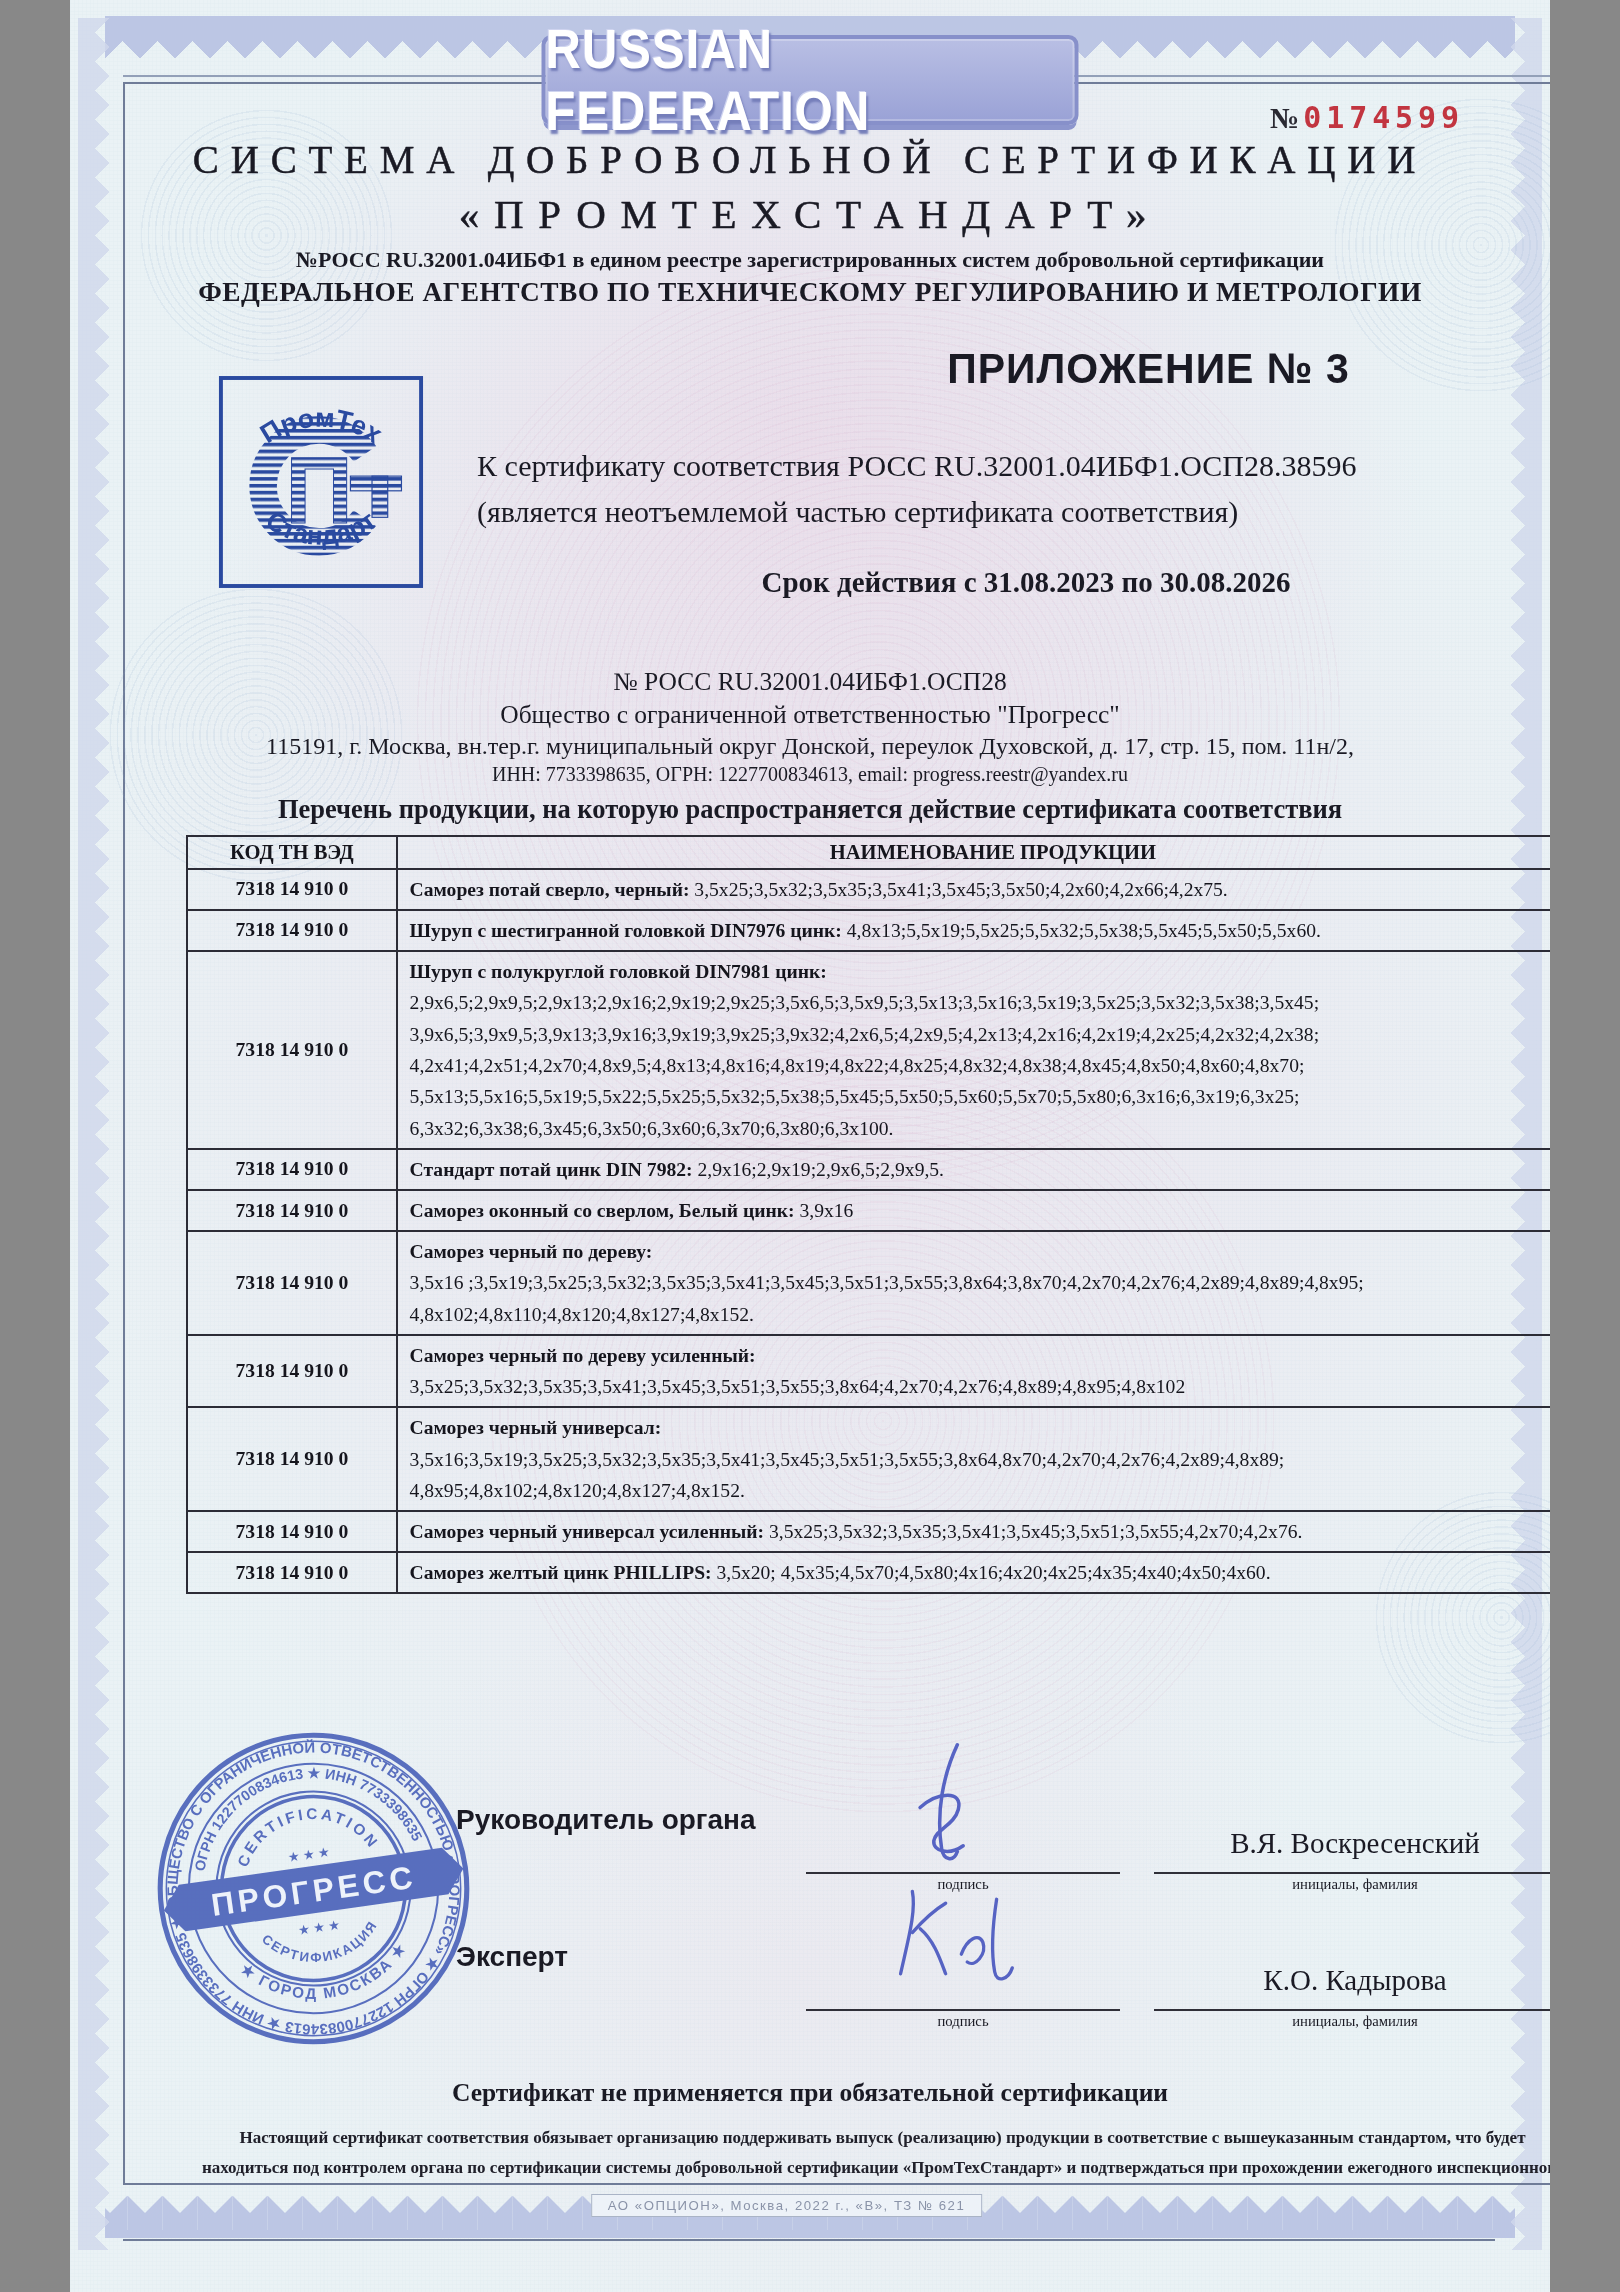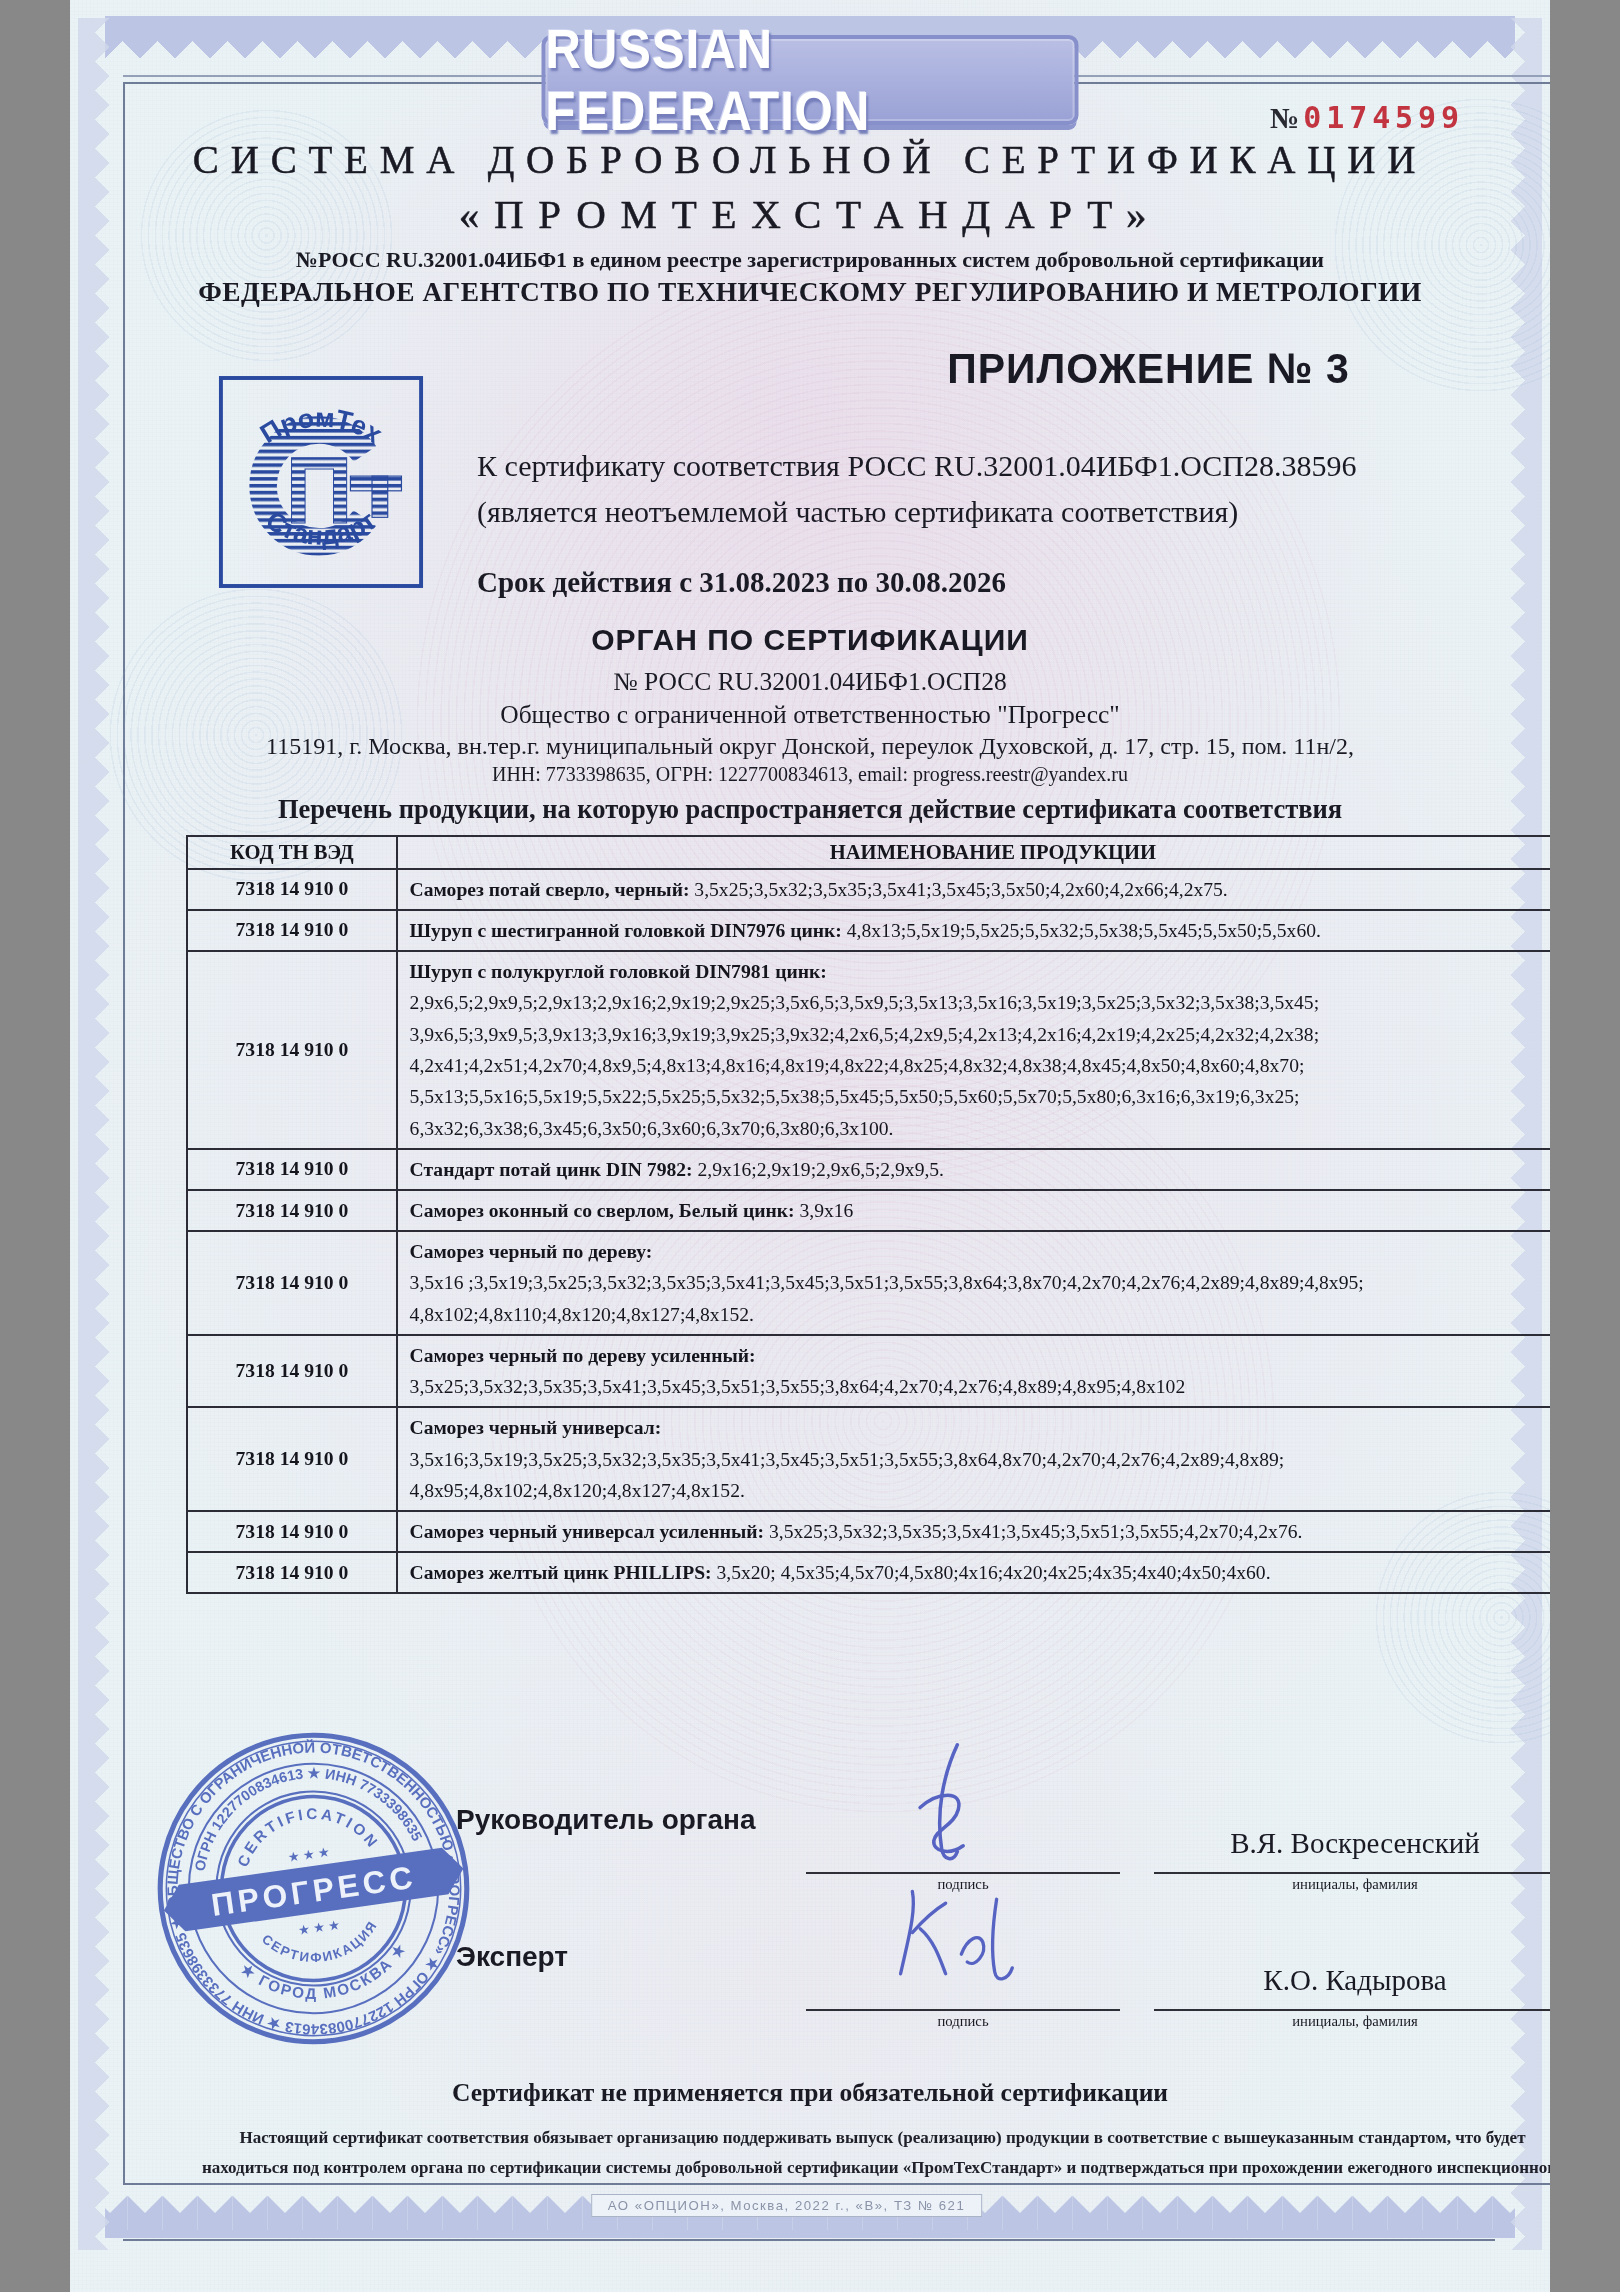--- a/index.html
+++ b/index.html
@@ -71,21 +71,21 @@
   .title2{top:190px; font-size:41px; letter-spacing:14.7px; -webkit-text-stroke:0.5px #1a1a24;}
   .registry{top:247px; font-size:22px; font-weight:bold;}
   .agency{top:277px; font-size:27.4px; font-weight:bold; letter-spacing:0.5px;}
   .appendix{position:absolute; top:345px; left:848px; width:461px; text-align:center;
     font-family:"Liberation Sans", sans-serif; font-weight:bold; font-size:41px; letter-spacing:1px;
     transform:scaleY(1.05);}
 
   .logo{position:absolute; top:374px; left:147px; width:208px; height:216px;}
 
   .cert-lines{position:absolute; top:443px; left:407px; width:1098px; font-size:30px; line-height:1.52;}
-  .cert-lines .validity{font-weight:bold; font-size:29px; margin-top:25.5px;}
+  .cert-lines .validity{font-weight:bold; font-size:29px; margin-top:25.5px;text-align:center;}
 
   .org-heading{top:623px; font-family:"Liberation Sans", sans-serif; font-weight:bold; font-size:30px; letter-spacing:1px;}
   .org-number{top:667px; font-size:25.5px;}
   .org-company{top:700px; font-size:25.5px;}
   .org-address{top:733px; font-size:24px;}
   .org-contacts{top:763px; font-size:20px;}
   .list-heading{top:794px; font-size:26.5px; font-weight:bold;}
 
   table.products{position:absolute; top:835px; left:116px; width:1404px; border-collapse:collapse;
     font-size:19.6px; color:#15151d;}
@@ -173,21 +173,20 @@
       </text>
     </svg>
   </div>
 
   <div class="cert-lines">
     <div>К сертификату соответствия РОСС RU.32001.04ИБФ1.ОСП28.38596</div>
     <div>(является неотъемлемой частью сертификата соответствия)</div>
     <div class="validity">Срок действия с 31.08.2023 по 30.08.2026</div>
   </div>
 
-  <div class="center org-heading">ОРГАН ПО СЕРТИФИКАЦИИ</div>
   <div class="center org-number">№ РОСС RU.32001.04ИБФ1.ОСП28</div>
   <div class="center org-company">Общество с ограниченной ответственностью "Прогресс"</div>
   <div class="center org-address">115191, г. Москва, вн.тер.г. муниципальный округ Донской, переулок Духовской, д. 17, стр. 15, пом. 11н/2,</div>
   <div class="center org-contacts">ИНН: 7733398635, ОГРН: 1227700834613, email: progress.reestr@yandex.ru</div>
   <div class="center list-heading">Перечень продукции, на которую распространяется действие сертификата соответствия</div>
 
   <table class="products">
     <thead>
       <tr>
         <th class="code-h">КОД ТН ВЭД</th>

